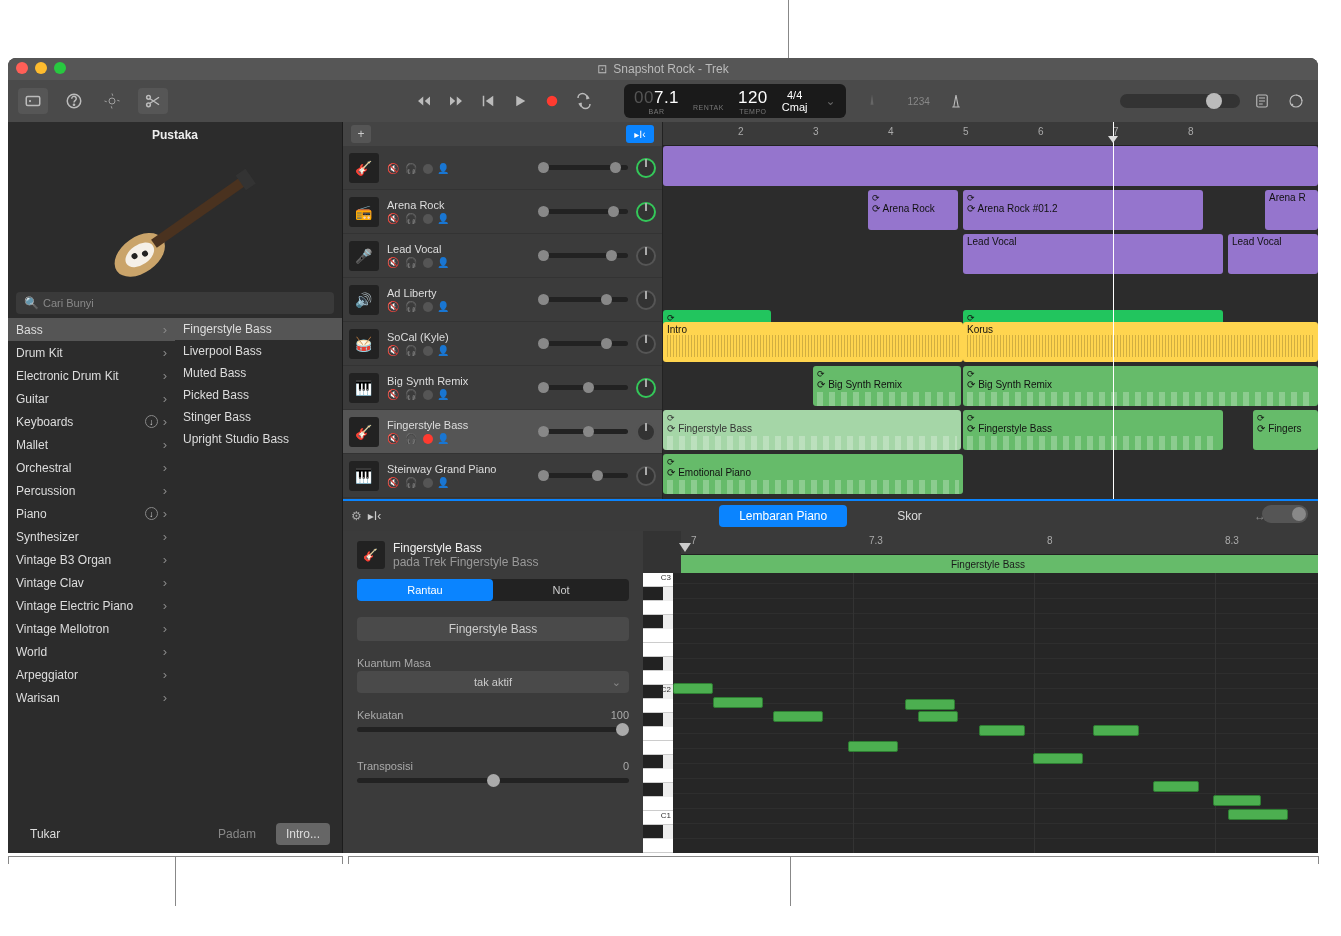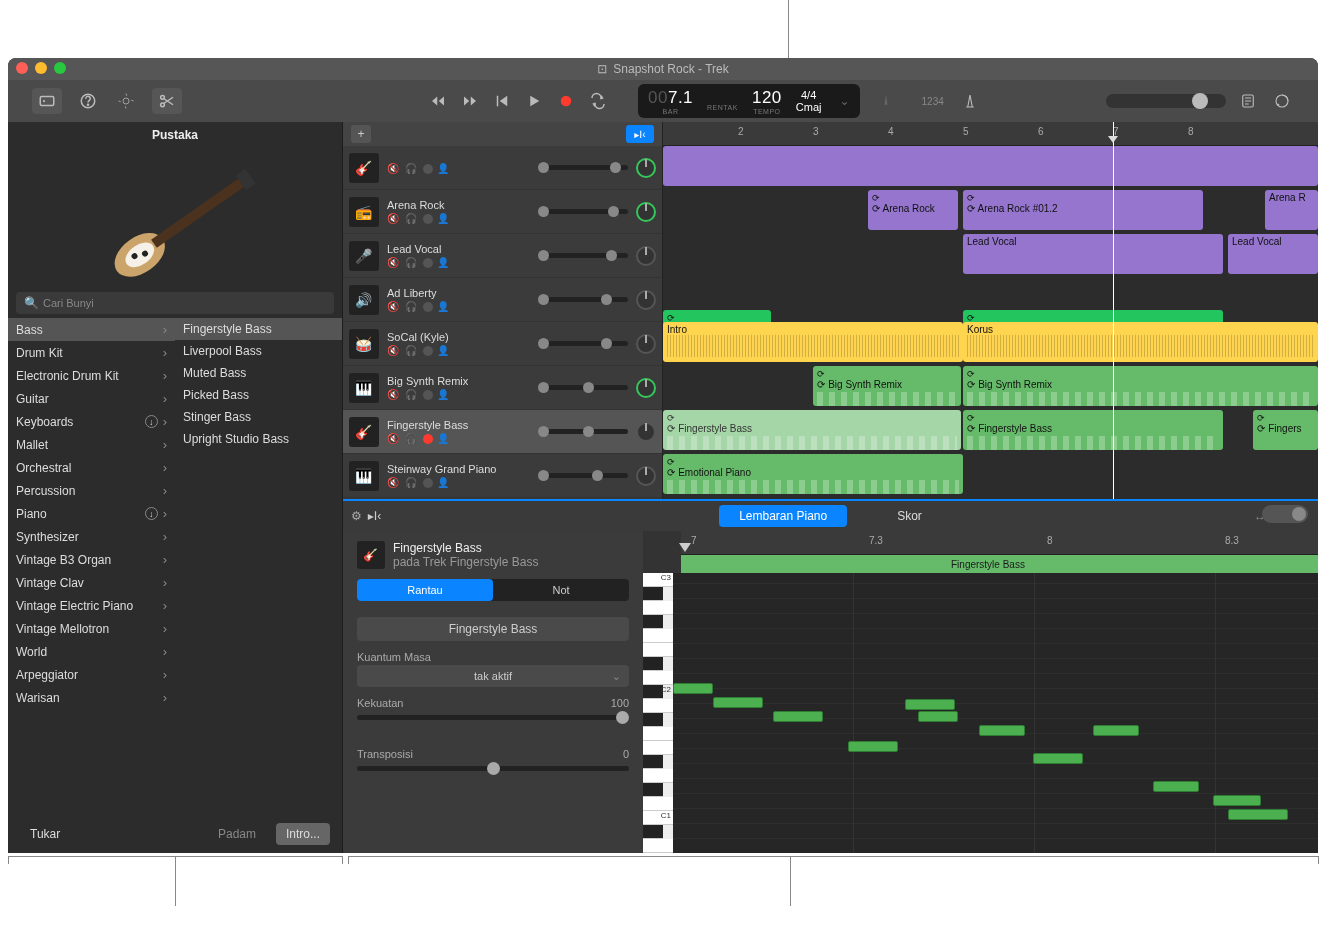--- a/index.html
+++ b/index.html
@@ -3,21 +3,21 @@
 <meta charset="utf-8">
 <style>
 * { box-sizing: border-box; margin: 0; padding: 0; font-family: -apple-system, "Helvetica Neue", Arial, sans-serif; }
 body { background: #fff; width: 1341px; height: 936px; position: relative; }
 .callout-v { position:absolute; left:788px; top:0; width:1px; height:208px; background:#888; }
 .window { position:absolute; left:8px; top:58px; width:1310px; height:795px; background:#2c2c2c; border-radius:8px 8px 0 0; overflow:hidden; color:#ccc; font-size:12px; }
 .titlebar { height:22px; background:#565656; display:flex; align-items:center; justify-content:center; position:relative; }
 .traffic { position:absolute; left:8px; top:4px; display:flex; gap:7px; }
 .dot { width:12px; height:12px; border-radius:50%; }
 .title-text { color:#bbb; font-size:12px; display:flex; align-items:center; gap:6px; }
-.toolbar { height:42px; background:#4a4a4a; display:flex; align-items:center; padding:0 24px; gap:14px; }
+.toolbar { height:42px; background:#4a4a4a; display:flex; align-items:center; padding:0 10px; gap:14px; }
 .icon-btn { width:24px; height:24px; border-radius:4px; display:flex; align-items:center; justify-content:center; color:#bbb; cursor:pointer; }
 .icon-btn.pill { background:#565656; width:30px; height:26px; }
 .toolbar svg { width:18px; height:18px; }
 .transport { display:flex; gap:8px; margin-left:230px; }
 .lcd { display:flex; background:#1a1a1a; border-radius:6px; height:34px; margin-left:14px; align-items:center; padding:0 10px; gap:14px; }
 .lcd-seg { display:flex; flex-direction:column; align-items:center; }
 .lcd-big { color:#fff; font-size:17px; font-weight:500; letter-spacing:0.5px;}
 .lcd-big .dim{color:#555}
 .lcd-lbl { color:#777; font-size:7px; letter-spacing:0.5px; }
 .lcd-sig { color:#fff; font-size:11px; line-height:12px; text-align:right;}
@@ -83,21 +83,21 @@
 .ed-tab{padding:4px 20px;color:#ddd;font-size:12px;border-radius:4px;}
 .ed-tab.active{background:#0a84ff;color:#fff;}
 .ed-head{display:flex;gap:8px;align-items:center;}
 .ed-head .ii{width:28px;height:28px;background:#222;border-radius:3px;display:flex;align-items:center;justify-content:center;}
 .ed-head .tt{font-size:12px;color:#eee;}
 .ed-head .st{font-size:12px;color:#999;}
 .seg{display:flex;background:#222;border-radius:4px;height:22px;}
 .seg-b{flex:1;display:flex;align-items:center;justify-content:center;font-size:11px;color:#ccc;}
 .seg-b.on{background:#0a84ff;border-radius:4px;color:#fff;}
 .preset-btn{height:24px;background:#4a4a4a;border-radius:4px;display:flex;align-items:center;justify-content:center;font-size:12px;margin-top:6px;}
-.param{}
+.param{margin-top:6px;}
 .param-l{display:flex;justify-content:space-between;font-size:11px;color:#aaa;margin-bottom:2px;}
 .param-d{height:22px;background:#4a4a4a;border-radius:4px;display:flex;align-items:center;justify-content:center;font-size:11px;position:relative;}
 .param-d::after{content:'⌄';position:absolute;right:8px;color:#888;}
 .p-slider{height:5px;background:#222;border-radius:3px;position:relative;margin-top:6px;}
 .p-slider .th{position:absolute;top:-4px;width:13px;height:13px;background:#aaa;border-radius:50%;}
 
 .piano-roll{flex:1;display:flex;flex-direction:column;position:relative;}
 .pr-tabs{height:30px;display:flex;align-items:center;justify-content:center;gap:30px;background:#3a3a3a;position:relative;}
 .pr-tabs-icons{position:absolute;left:8px;display:flex;gap:6px;}
 .pr-ruler{height:24px;background:#3a3a3a;position:relative;border-bottom:1px solid #222;margin-left:38px;}

